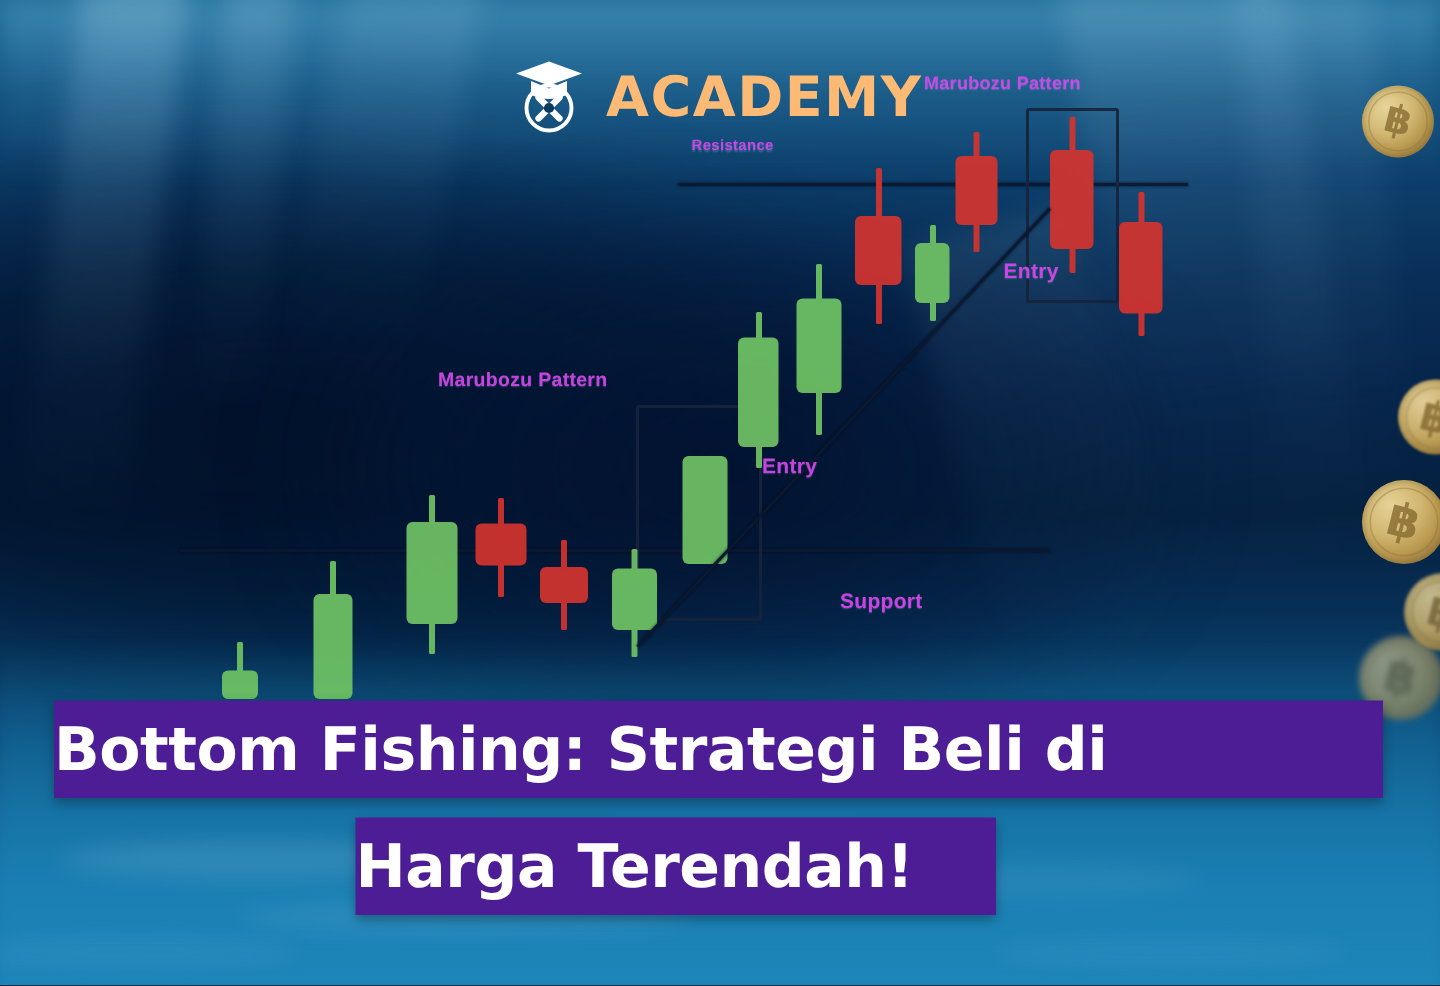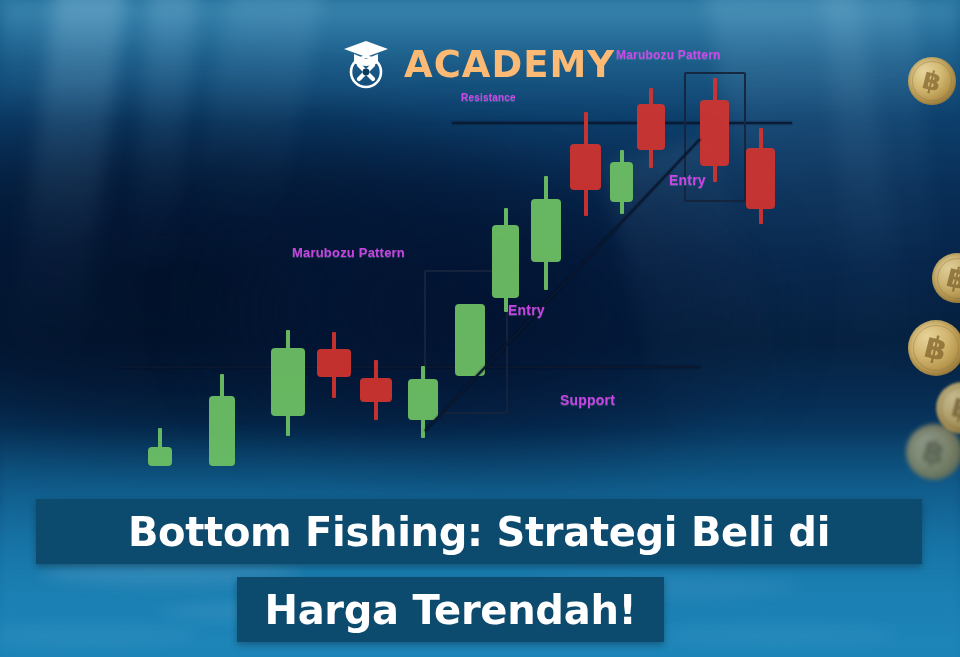--- a/index.html
+++ b/index.html
@@ -180,26 +180,25 @@
     color: #fdba74;
     font-weight: 800;
     font-size: 37px;
     letter-spacing: 1px;
     font-family: "DejaVu Sans", sans-serif;
   }
 
   
   .banner {
     position: absolute;
-    background: #0c4a6e;
+    background: #4c1d95;
     display: flex;
     align-items: center;
-    justify-content: center;
+    justify-content: flex-start;
     box-shadow: 0 3px 7px rgba(0,0,0,0.30);
-    margin-top: 32px;
   }
   .banner-text {
     color: #ffffff;
     font-weight: 800;
     font-size: 40px;
     letter-spacing: -0.3px;
     white-space: nowrap;
     font-family: "DejaVu Sans", sans-serif;
   }
 </style>

